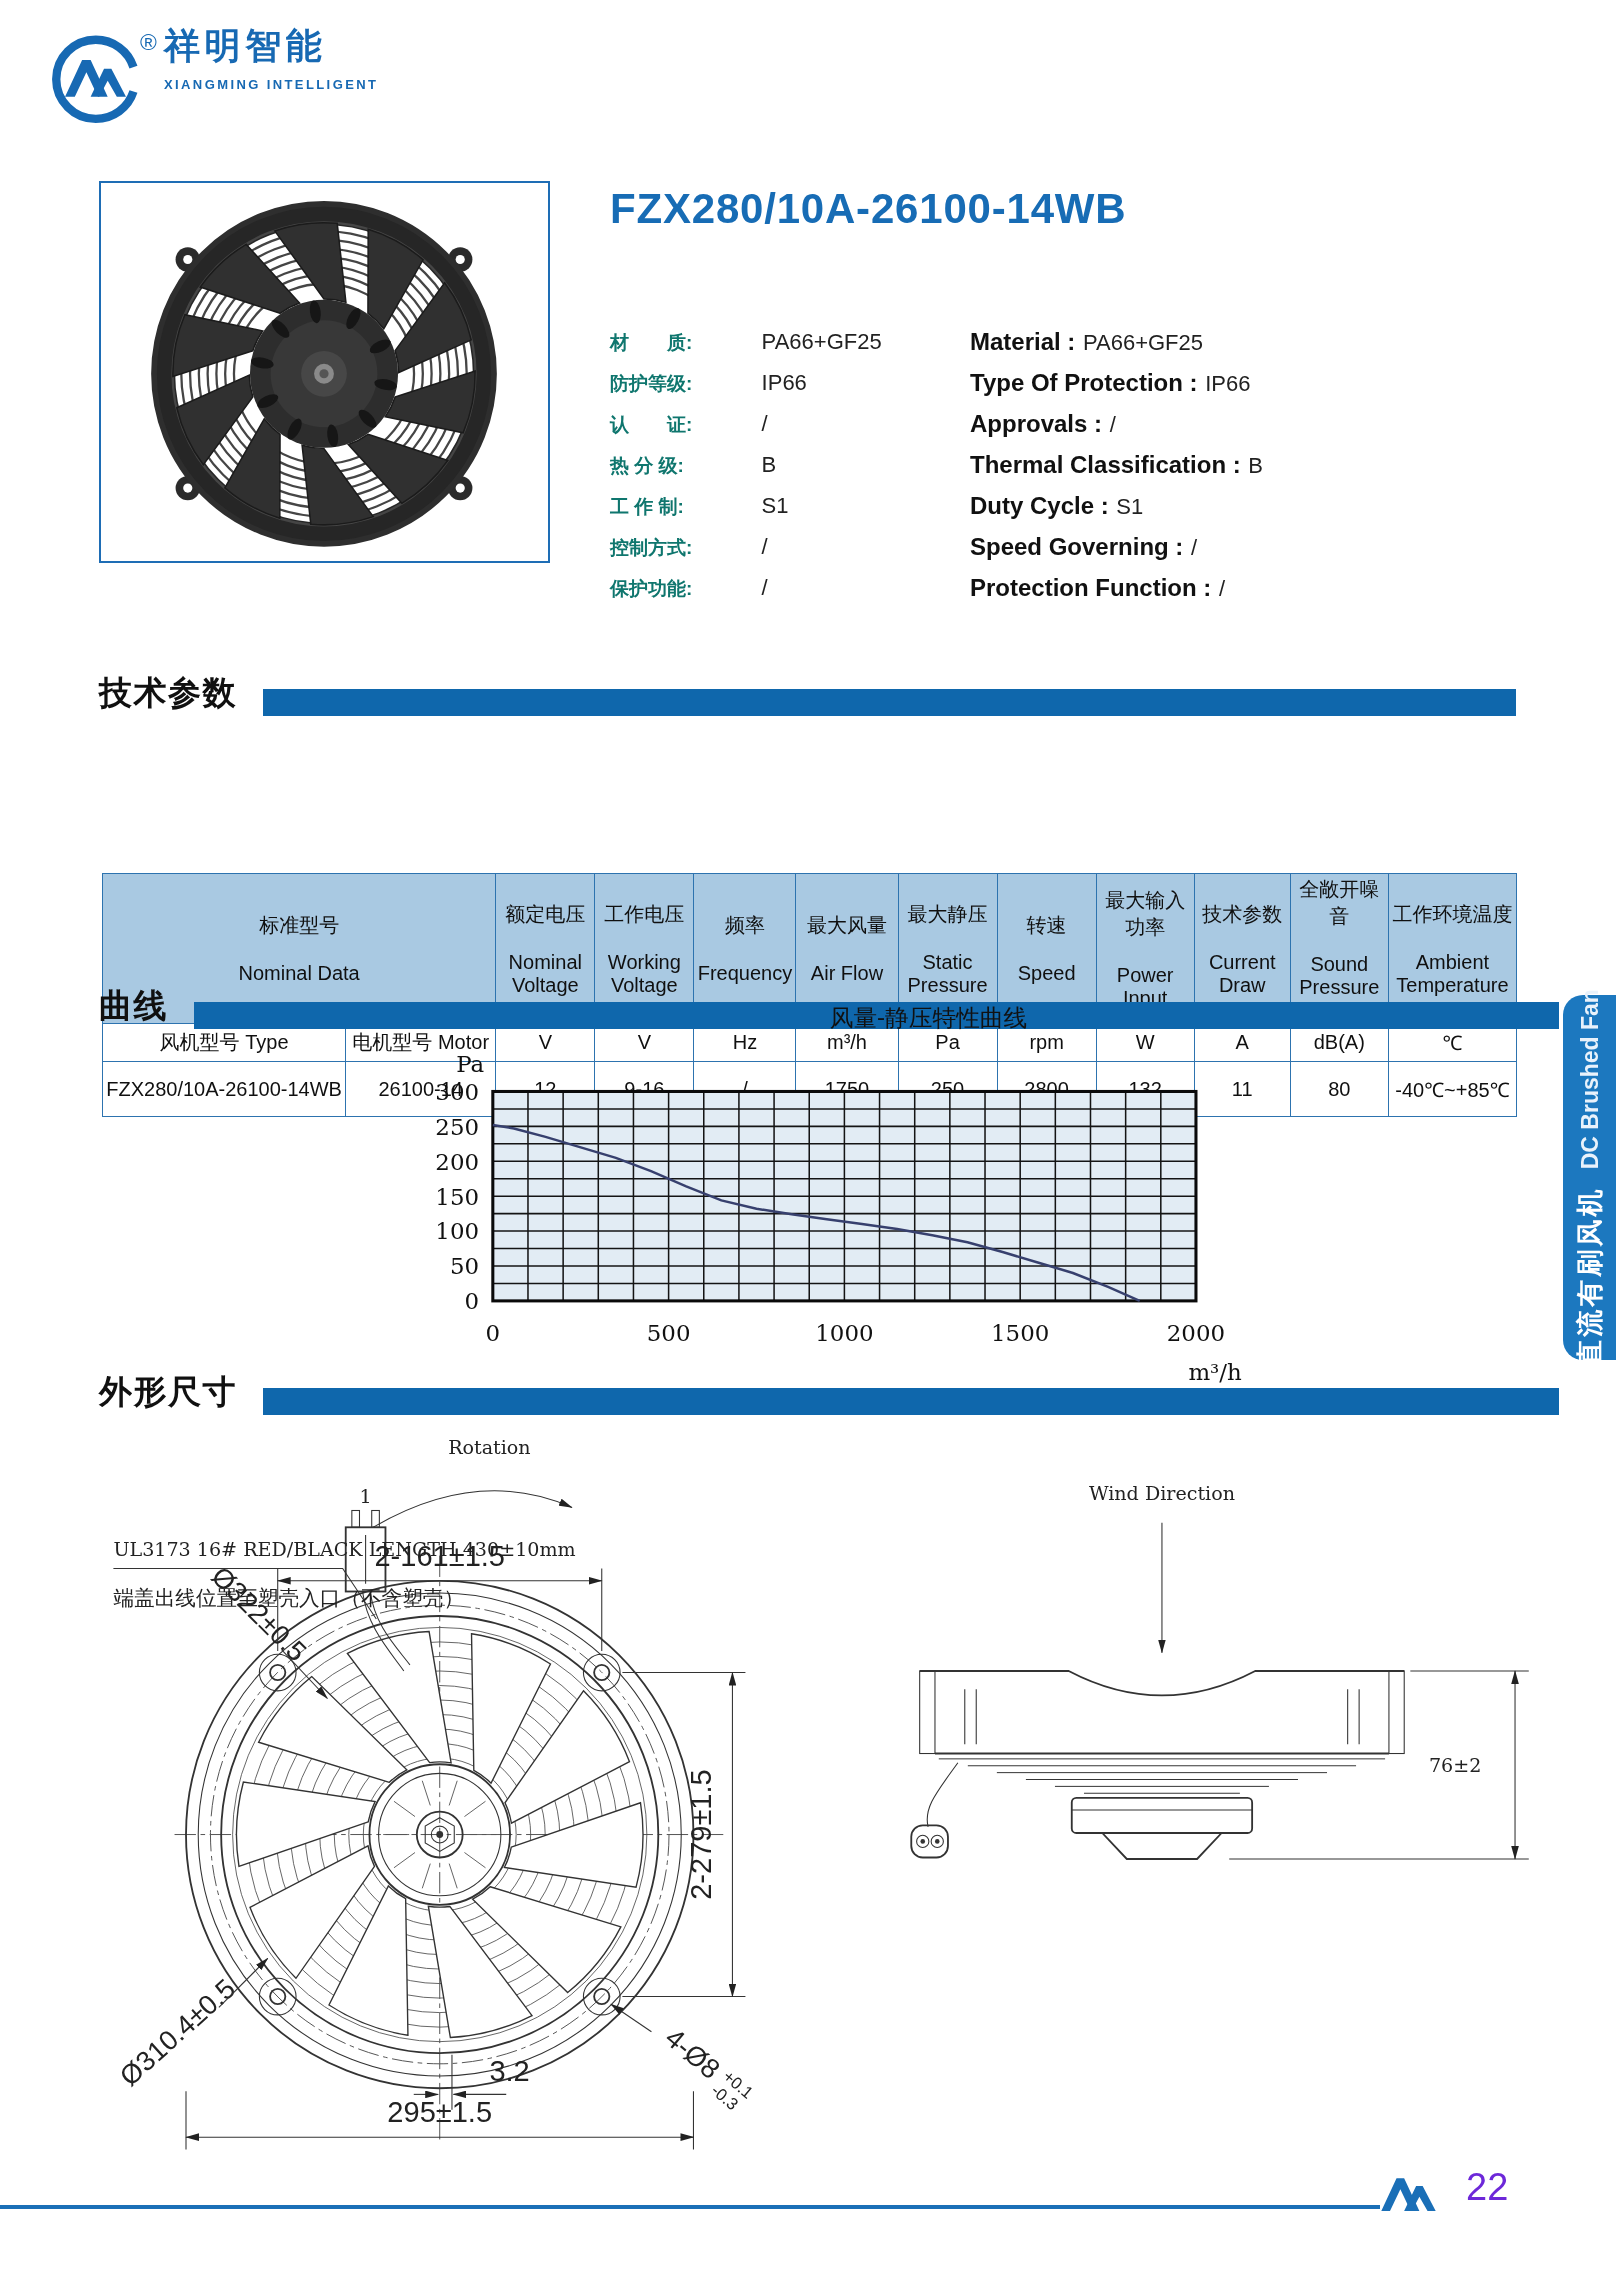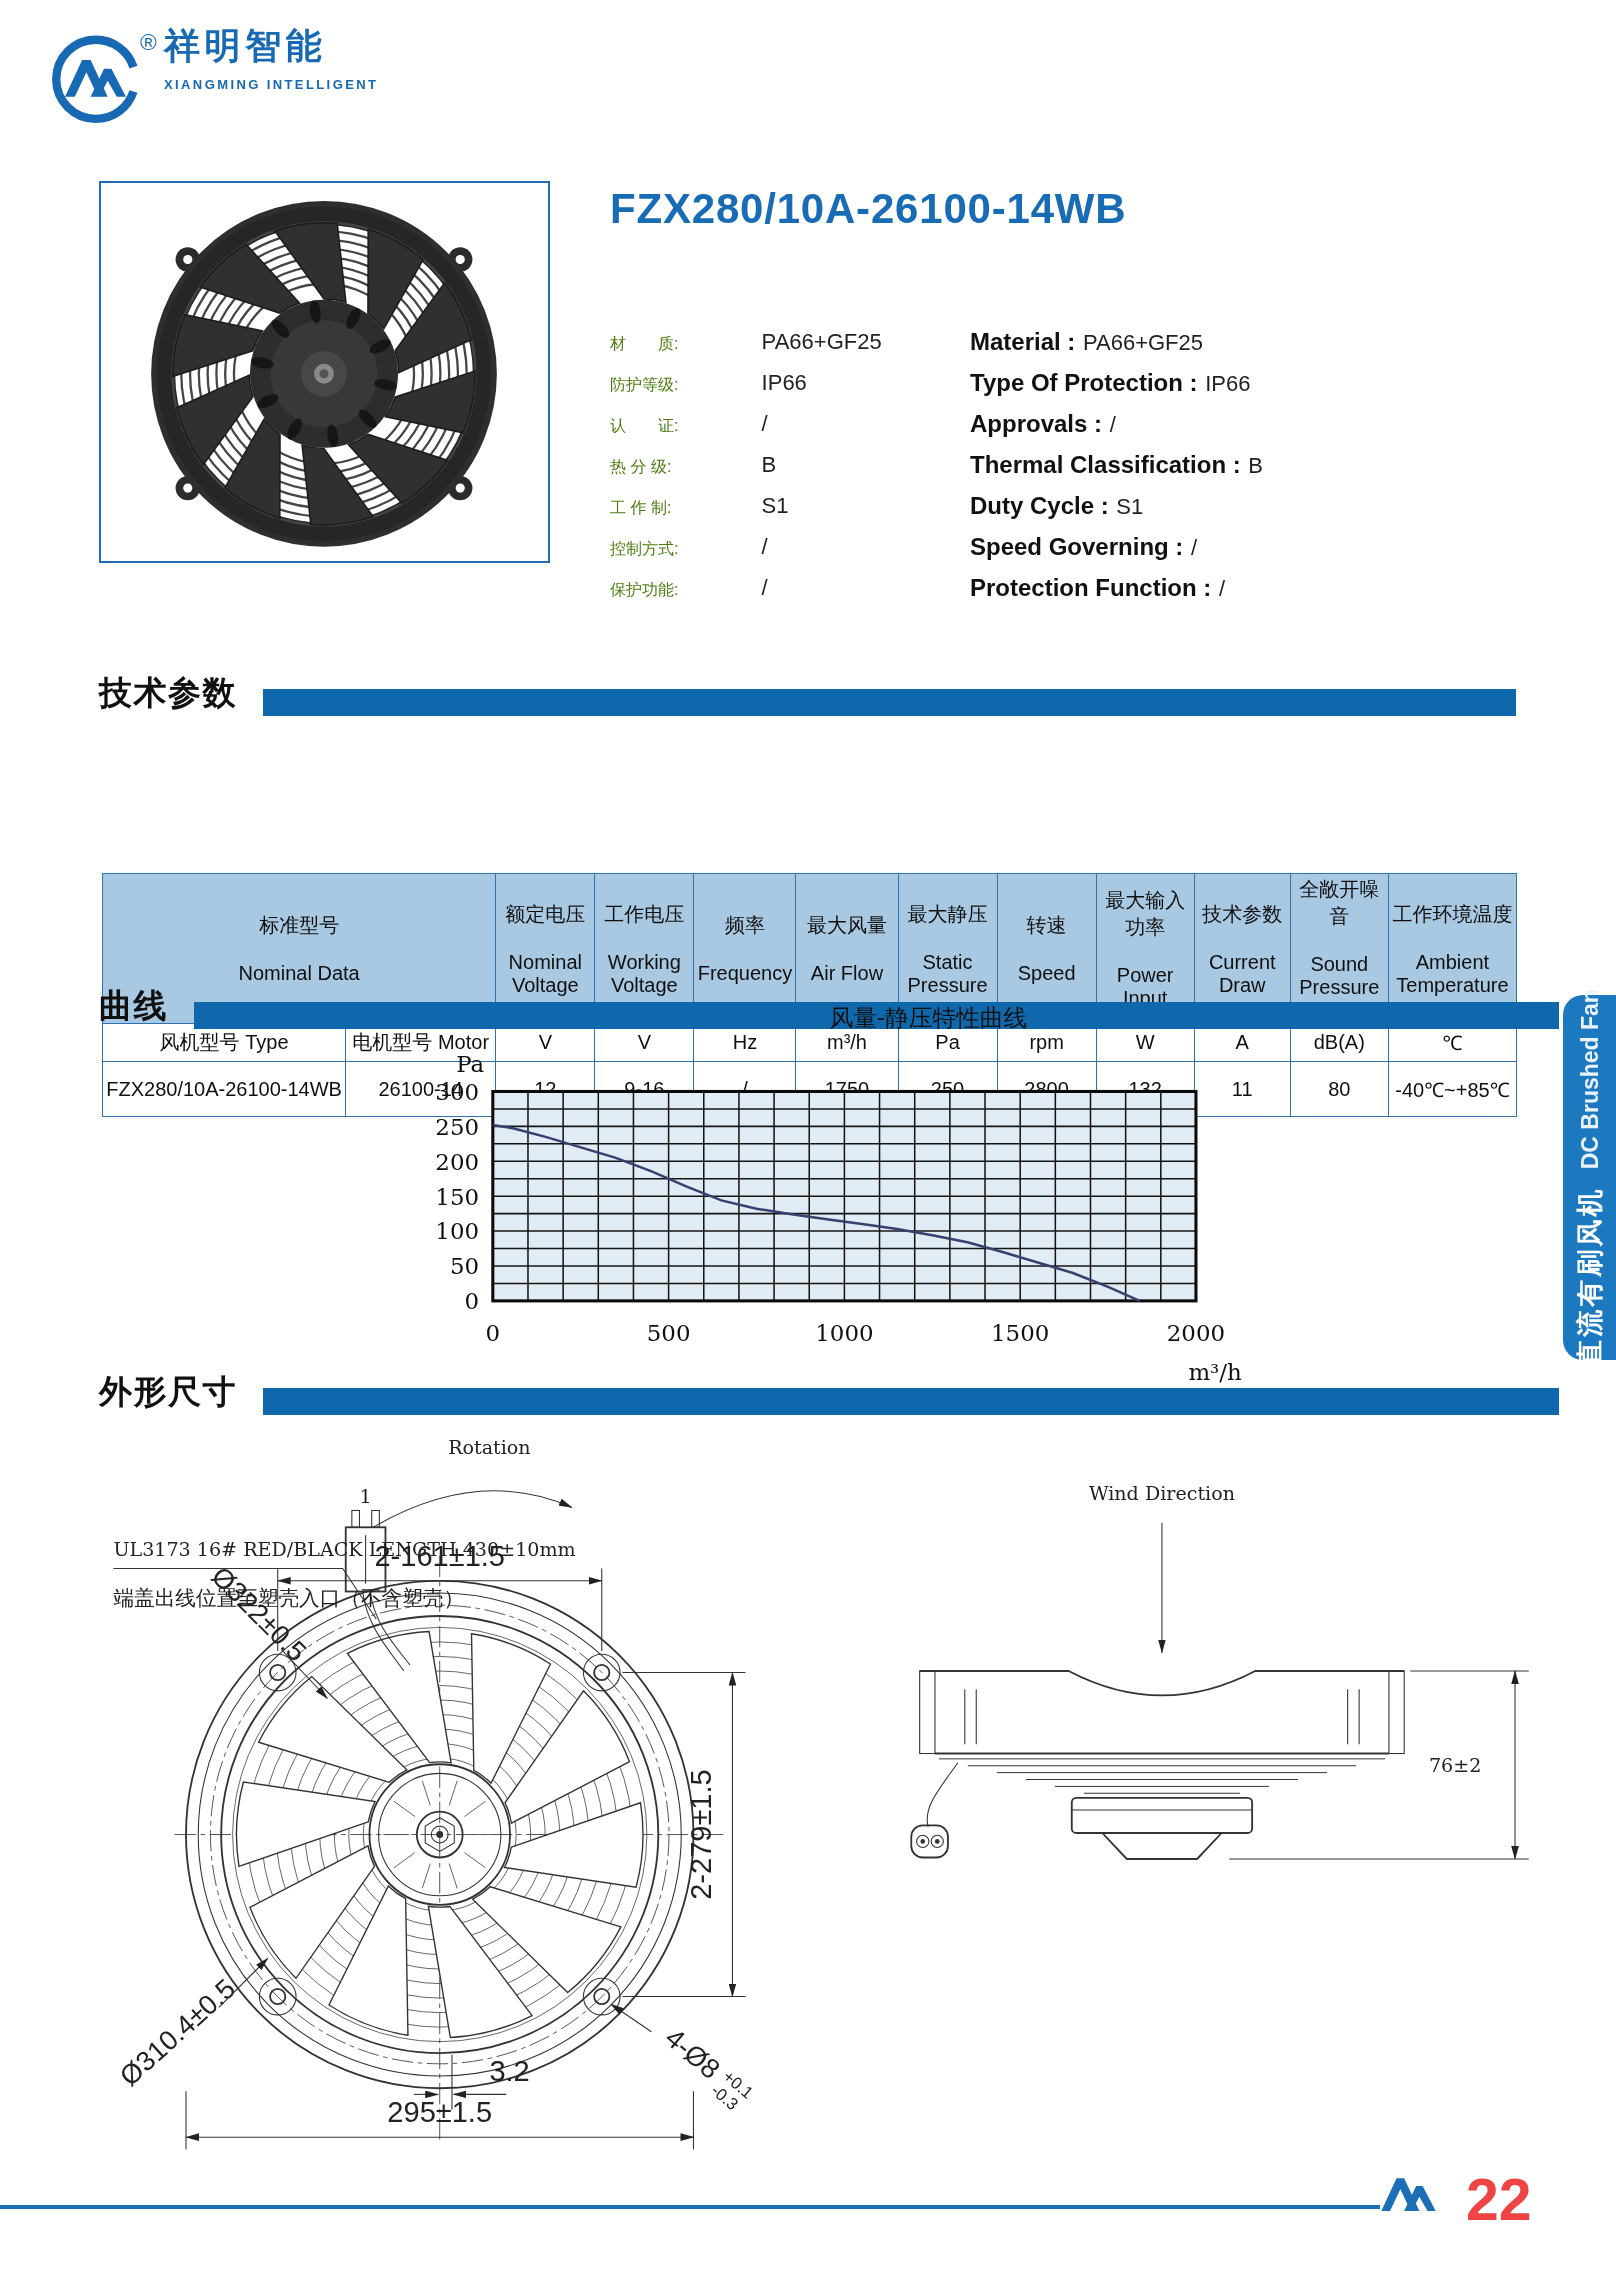--- a/index.html
+++ b/index.html
@@ -9,21 +9,21 @@
   
   .brand-text{left:164px;top:22px;color:#1769b3}
   .bzh{font-size:36px;font-weight:bold;letter-spacing:4.6px;color:#1769b3}
   .ben{font-size:13px;font-weight:bold;letter-spacing:2.4px;margin-top:6.1px;color:#1769b3}
   
   .pbox{left:99px;top:181px;width:451px;height:382px;border:2.3px solid #1e6db5;background:#fff}
   .ptitle{left:610px;top:185px;font-size:42px;font-weight:bold;color:#176cb5;letter-spacing:0.8px}
   
   .speccol{top:321px}
   .spec-row{height:41px;line-height:41px;white-space:nowrap}
-  .zl{display:inline-block;min-width:144px;font-weight:normal;font-size:16px;color:#4d7c0f}
+  .zl{display:inline-block;min-width:144px;font-weight:bold;font-size:19px;color:#0f766e}
   .zv{font-size:22px;color:#222;margin-left:7.6px}
   .el{font-weight:bold;font-size:24px;color:#111}
   .ev{font-size:22px;color:#222;margin-left:7.6px}
   
   .sec{display:flex;align-items:flex-end}
   .sec .t{font-size:33px;font-weight:bold;color:#101010;letter-spacing:1.5px;white-space:nowrap}
   .sec .bar{height:27.5px;background:#0f67ac;margin-left:26px;flex:1}
   
   .ptable{border-collapse:collapse;table-layout:fixed;width:1415px;background:#fff}
   .ptable td{border:1.5px solid #2d73af;text-align:center;vertical-align:middle;font-size:20px;color:#101010;padding:1.5px}
@@ -44,21 +44,21 @@
   .s1{stroke:#333;stroke-width:1.4;fill:none}
   .s2{stroke:#333;stroke-width:2.4;fill:none}
   .cl{stroke:#555;stroke-width:1.3;fill:none;stroke-dasharray:28 6 6 6}
   
   .tab{left:1563px;top:995px;width:54px;height:365px;background:#1c78bf;border-radius:20px 0 0 20px}
   .tabrot{position:absolute;left:50%;top:50%;width:365px;height:54px;transform:translate(-50%,-50%) rotate(-90deg);display:flex;align-items:center;justify-content:center;gap:17px;white-space:nowrap}
   .tzh{font-size:27px;font-weight:bold;color:#fff;letter-spacing:3.1px}
   .ten{font-size:23px;font-weight:bold;color:#e9f2fb}
   
   .fline{left:0;top:2205px;width:1380px;height:3.8px;background:#1a6fb7}
-  .fpage{left:1466px;top:2166px;font-size:59px;font-weight:700;color:#ef4444}
+  .fpage{left:1466px;top:2166px;font-size:38px;font-weight:400;color:#6d28d9}
 </style>
 </head>
 <body>
 
 <svg class="abs" style="left:47px;top:26px" width="122" height="102" viewBox="0 0 160 134">
   <circle cx="64" cy="70" r="52" fill="none" stroke="#1769b3" stroke-width="11" pathLength="100" stroke-dasharray="90 10" stroke-dashoffset="-5"></circle>
   <g transform="translate(22,40) scale(0.8)" fill="#1769b3">
     <polygon points="2,66 30,6 44,6 72,66 56,66 37,26 18,66"></polygon>
     <polygon points="44,66 66,20 78,20 102,66 87,66 72,40 58,66"></polygon>
   </g>

